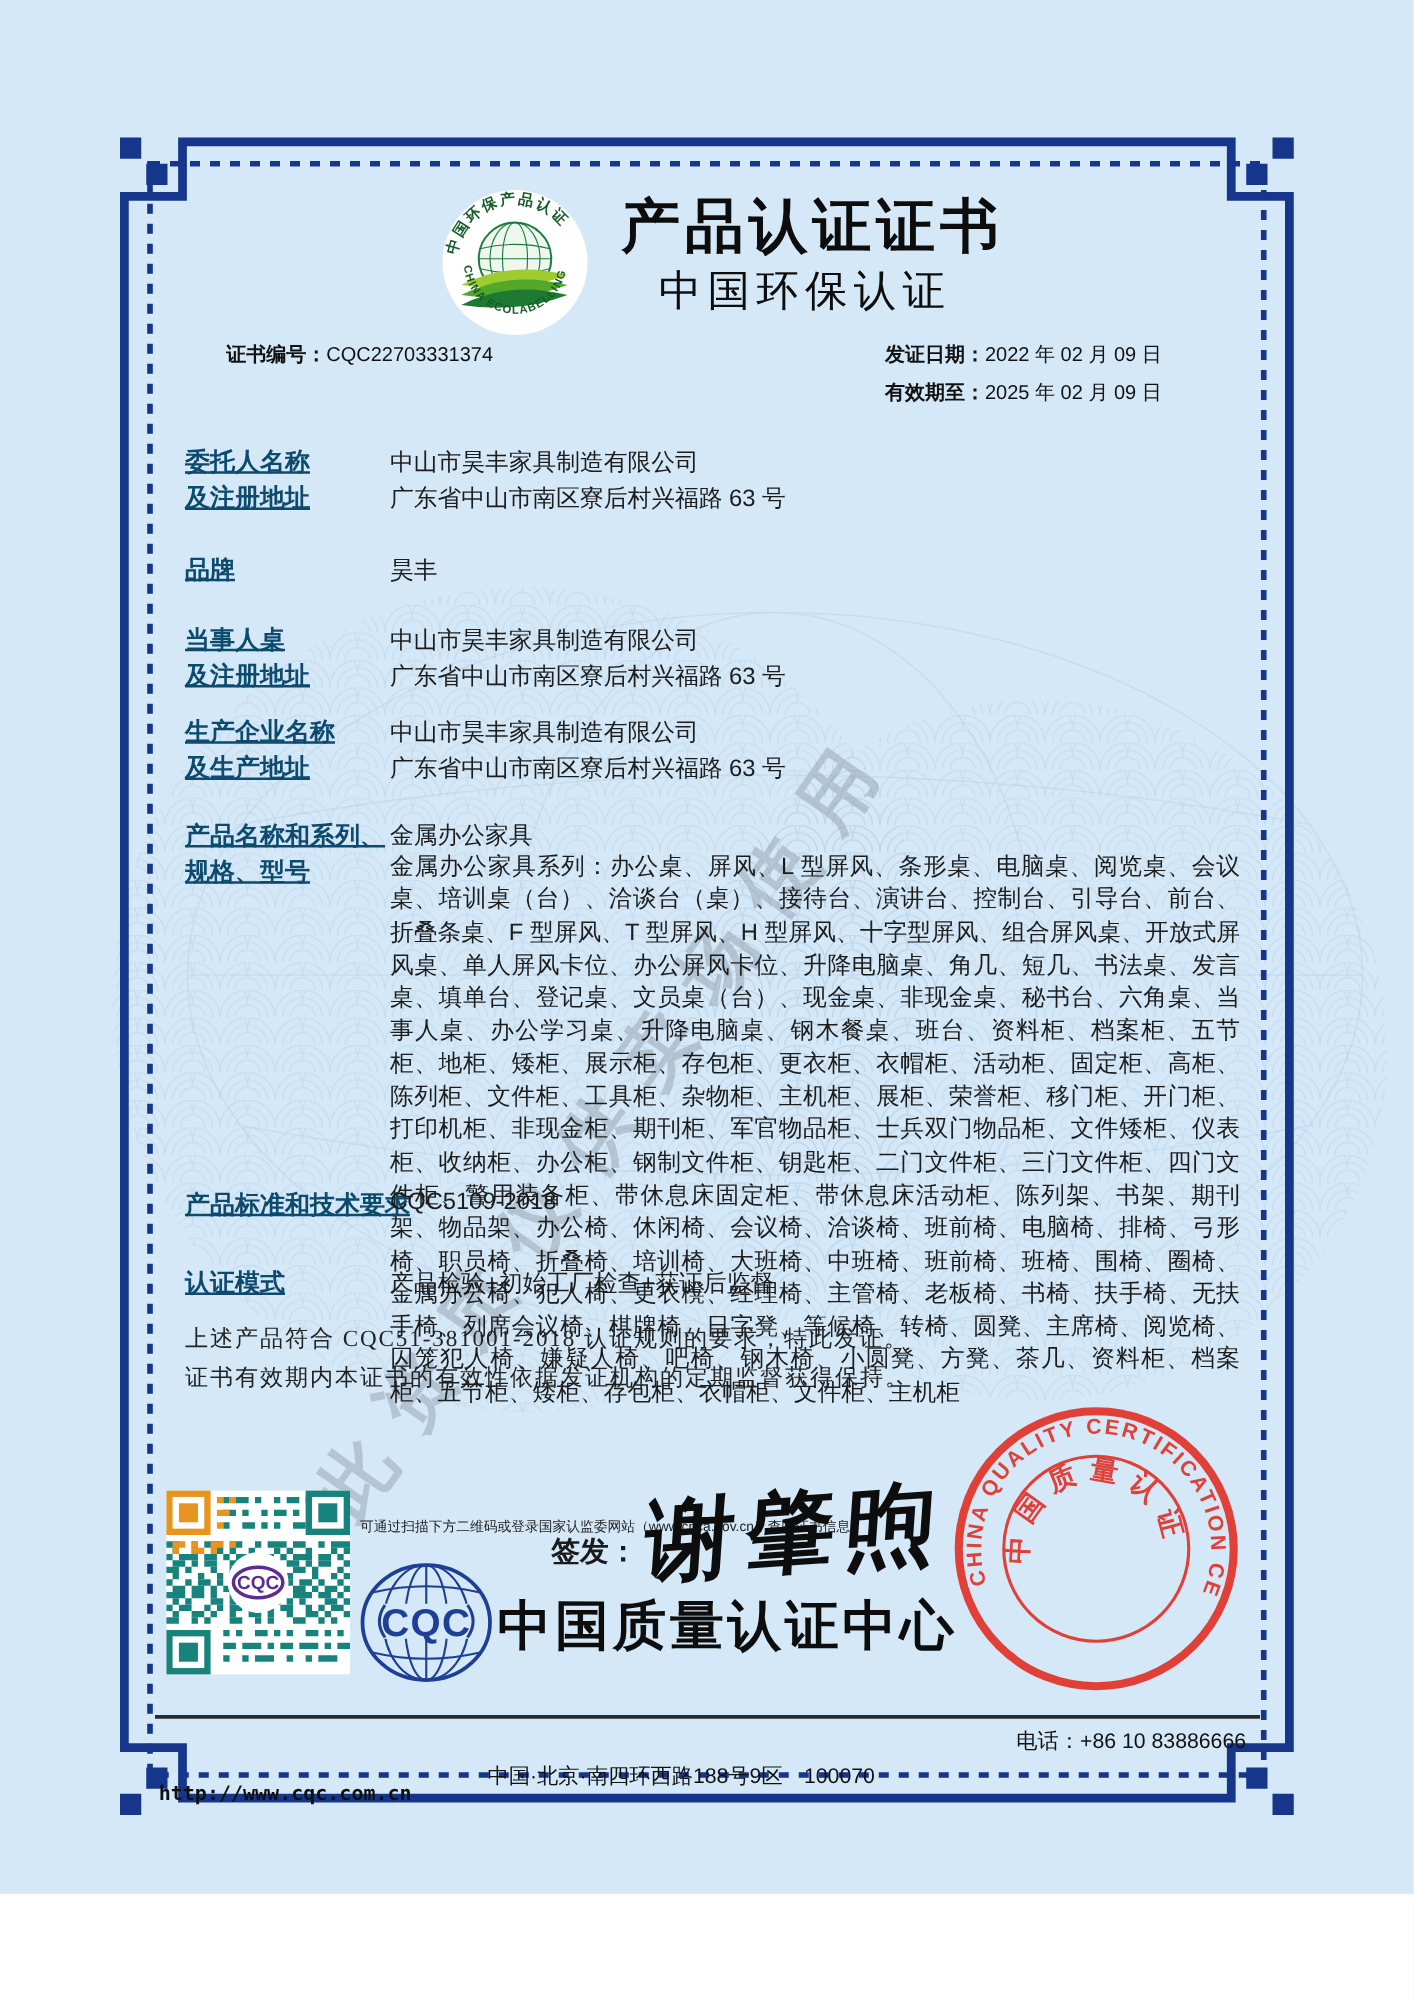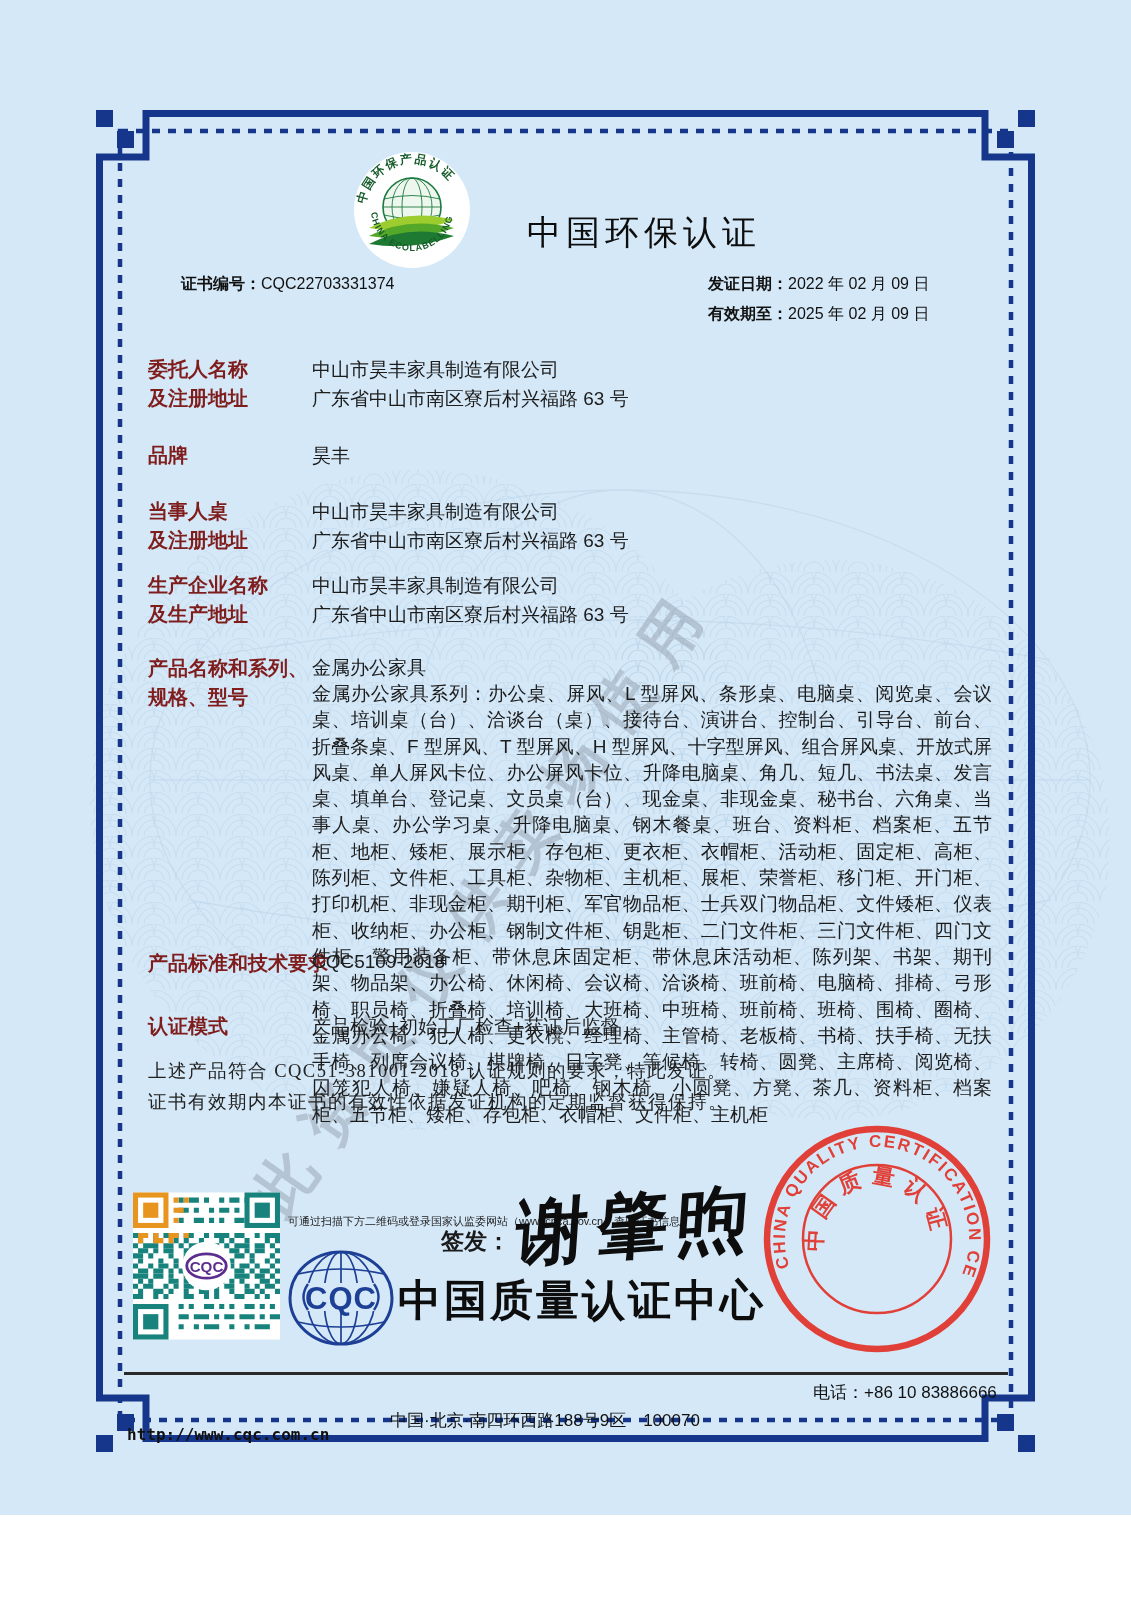--- a/index.html
+++ b/index.html
@@ -18,21 +18,21 @@
   
   .title{left:497px;top:150px;font-size:47px;font-weight:bold;letter-spacing:4px;color:#0d0d0d;}
   .subtitle{left:527px;top:210px;font-size:34px;letter-spacing:5px;color:#0d0d0d;text-align:center;}
   
   .meta{font-size:16px;color:#111;white-space:nowrap;}
   .meta b{font-family:"Liberation Serif",serif;font-weight:bold;}
   .m1{left:181px;top:274px;}
   .m2{left:708px;top:274px;}
   .m3{left:708px;top:304px;text-align:center;}
   
-  .flabel{left:148px;font-size:20px;font-weight:bold;color:#7f1d1d;white-space:nowrap;}
+  .flabel{left:148px;font-size:20px;font-weight:bold;color:#0c4a6e;white-space:nowrap;text-decoration:underline;}
   .fvalue{left:312px;font-size:19px;color:#1c1c1c;white-space:nowrap;}
   .para{
     left:312px;top:681px;width:680px;font-size:19px;line-height:26.3px;text-align:justify;
     color:#1c1c1c;
   }
   .statement{left:148px;font-size:18.5px;letter-spacing:1.5px;font-family:"Liberation Serif",serif;color:#222;white-space:nowrap;}
   .qrnote{left:288px;top:1214px;font-size:11px;color:#1c1c1c;white-space:nowrap;}
   .signlabel{left:441px;top:1226px;font-size:23px;font-weight:bold;font-family:"Liberation Serif",serif;}
   .signature{
     left:516px;top:1178px;font-size:72px;font-weight:bold;letter-spacing:8px;
@@ -107,20 +107,21 @@
     <path d="M17,88 Q56,68 102,80 Q62,95 17,88 Z" fill="#53a829"></path>
     <path d="M17,96 Q56,76 102,88 Q62,103 17,96 Z" fill="#1e7a33"></path>
     <text font-size="12" font-weight="bold" fill="#155c2a" letter-spacing="2">
       <textPath href="#ecoTop" startOffset="4%">中国环保产品认证</textPath>
     </text>
     <text font-size="9" font-weight="bold" fill="#155c2a" letter-spacing="1">
       <textPath href="#ecoBot" startOffset="2%">CHINA ECOLABELLING</textPath>
     </text>
   </svg>
 
+  <div class="abs title">产品认证证书</div>
   <div class="abs subtitle">中国环保认证</div>
 
   <div class="abs meta m1">
     <b>证书编号：</b><span>CQC22703331374</span>
   </div>
   <div class="abs meta m2">
     <b>发证日期：</b><span>2022 年 02 月 09 日</span>
   </div>
   <div class="abs meta m3">
     <b>有效期至：</b><span>2025 年 02 月 09 日</span>

